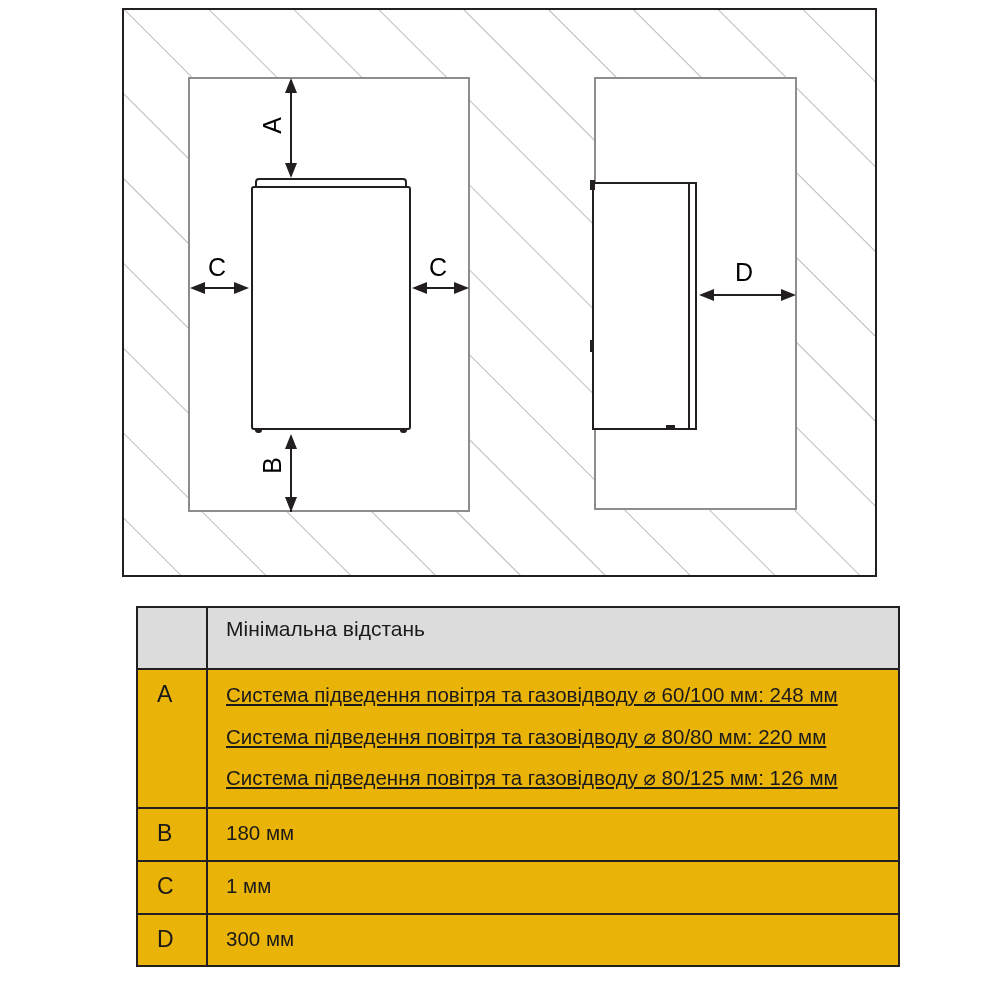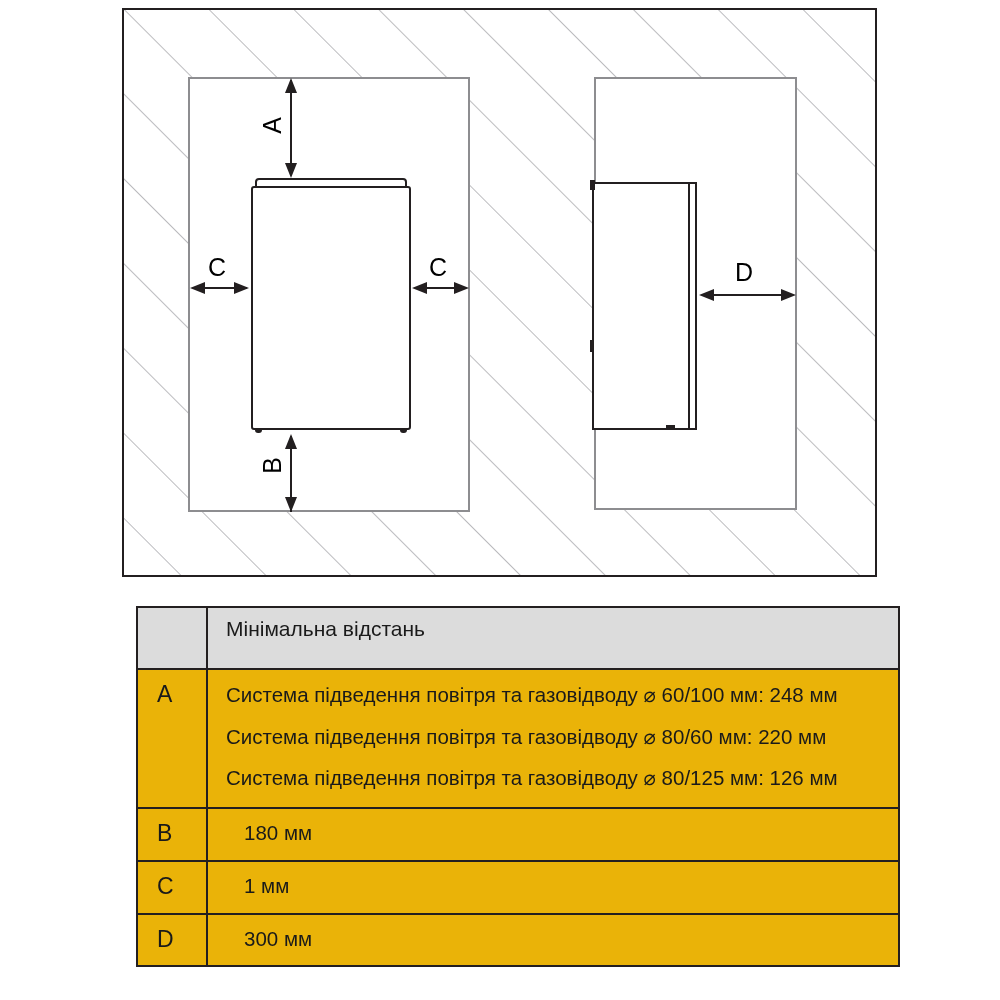--- a/index.html
+++ b/index.html
@@ -207,26 +207,27 @@
     color: #1a1a1a;
   }
   .val-cell {
     padding: 10px 14px 14px 18px;
     font-size: 20.5px;
     line-height: 1.45;
     color: #1a1a1a;
   }
   .val-cell p {
     margin: 0 0 12px 0;
+    text-decoration: underline;
   }
   .val-cell p:last-child {
     margin-bottom: 0;
   }
   .val-simple {
-    padding: 10px 14px 12px 36px;
+    padding: 10px 14px 12px 18px;
     font-size: 20.5px;
     line-height: 1.4;
     color: #1a1a1a;
   }
 </style>
 </head>
 <body>
 
 <div id="page">
 
@@ -291,21 +292,21 @@
       <tr>
         <th class="hdr-key"></th>
         <th class="hdr-cell">Мінімальна відстань</th>
       </tr>
     </thead>
     <tbody>
       <tr>
         <td class="key-cell">A</td>
         <td class="val-cell">
           <p>Система підведення повітря та газовідводу ⌀ 60/100 мм: 248 мм</p>
-          <p>Система підведення повітря та газовідводу ⌀ 80/60 мм: 220 мм</p>
+          <p>Система підведення повітря та газовідводу ⌀ 80/80 мм: 220 мм</p>
           <p>Система підведення повітря та газовідводу ⌀ 80/125 мм: 126 мм</p>
         </td>
       </tr>
       <tr>
         <td class="key-cell">B</td>
         <td class="val-simple">180 мм</td>
       </tr>
       <tr>
         <td class="key-cell">C</td>
         <td class="val-simple">1 мм</td>

